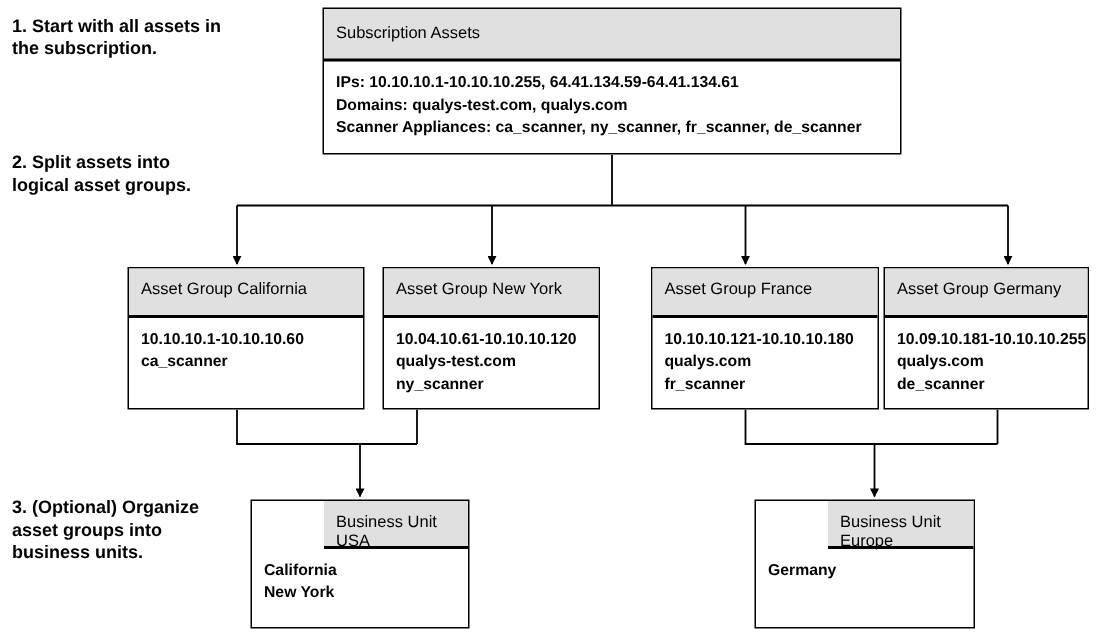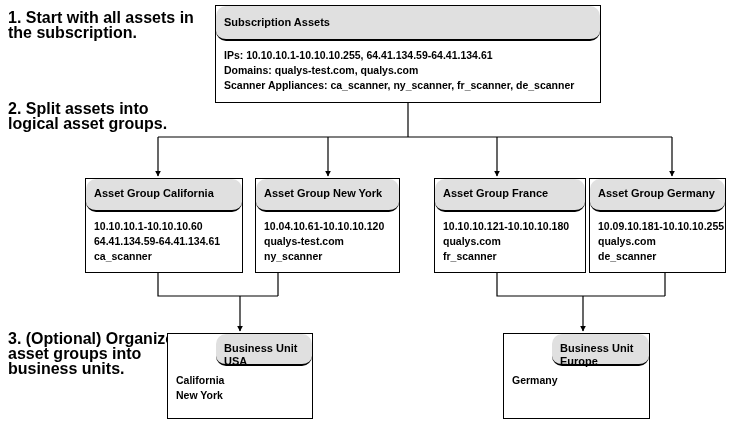--- a/index.html
+++ b/index.html
@@ -10,46 +10,45 @@
   #canvas {
     position: relative;
     width: 733px;
     height: 423px;
     background: #ffffff;
     font-family: "Liberation Sans", sans-serif;
     overflow: hidden;
   }
   .step-label {
     position: absolute;
-    font-size: 16px;
+    font-size: 12px;
     font-weight: bold;
     color: #000000;
     line-height: 15px;
     white-space: pre-line;
   }
   #step1 { left: 8px;  top: 10px; }
   #step2 { left: 8px;  top: 101px; }
   #step3 { left: 8px;  top: 331px; }
 
   .node {
     position: absolute;
     border: 1px solid #000000;
     background: #ffffff;
     box-sizing: border-box;
   }
   .node-header {
     background: #e0e0e0;
     border-bottom: 2px solid #000000;
     font-size: 11px;
-    font-weight: bold;
+    font-weight: normal;
     color: #000000;
     padding: 8px 8px 0 8px;
     box-sizing: border-box;
     line-height: 13px;
-    border-radius: 10px;
   }
   .node-body {
     padding: 7px 8px 6px 8px;
     font-size: 10.5px;
     font-weight: bold;
     color: #000000;
     box-sizing: border-box;
   }
   .node-body .line {
     line-height: 15px;
@@ -129,21 +128,20 @@
       <div class="line">IPs: 10.10.10.1-10.10.10.255, 64.41.134.59-64.41.134.61</div>
       <div class="line">Domains: qualys-test.com, qualys.com</div>
       <div class="line">Scanner Appliances: ca_scanner, ny_scanner, fr_scanner, de_scanner</div>
     </div>
   </div>
 
   <div class="node asset-group" id="asset-group-california">
     <div class="node-header">Asset Group California</div>
     <div class="node-body">
       <div class="line">10.10.10.1-10.10.10.60</div>
-      <div class="line">64.41.134.59-64.41.134.61</div>
       <div class="line">ca_scanner</div>
     </div>
   </div>
 
   <div class="node asset-group" id="asset-group-new-york">
     <div class="node-header">Asset Group New York</div>
     <div class="node-body">
       <div class="line">10.04.10.61-10.10.10.120</div>
       <div class="line">qualys-test.com</div>
       <div class="line">ny_scanner</div>

